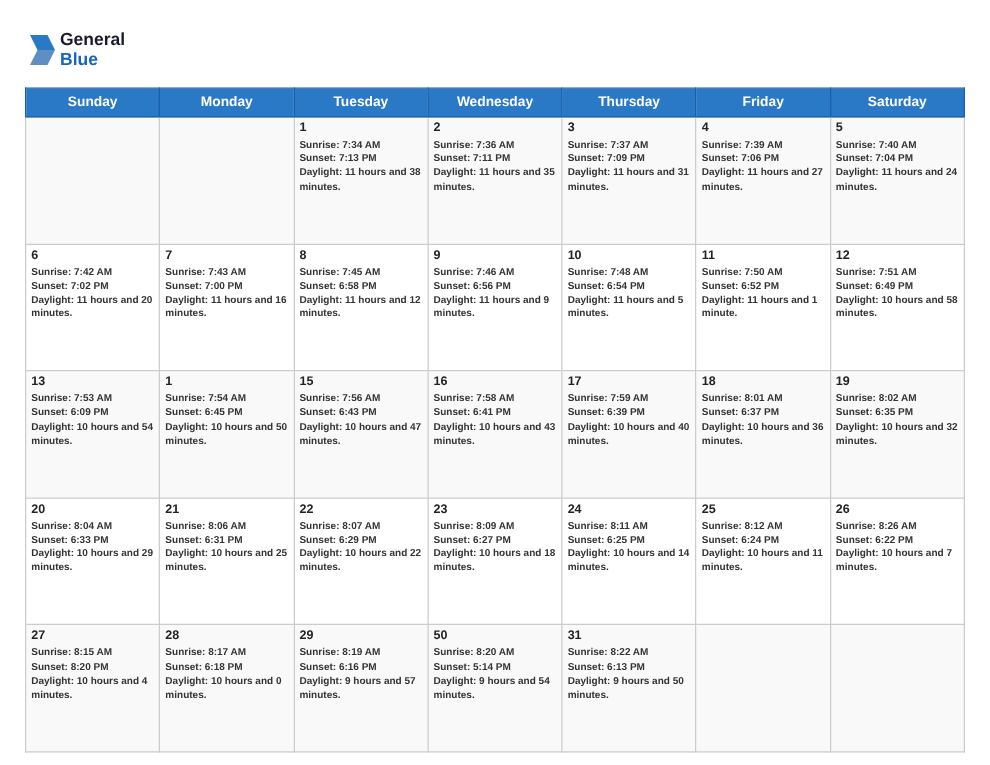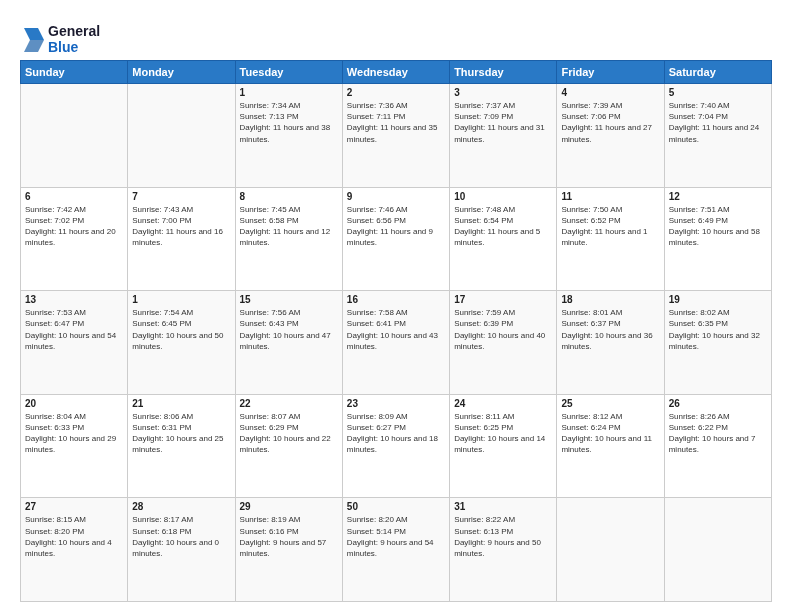--- a/index.html
+++ b/index.html
@@ -14,20 +14,21 @@
       width: 792px;
       height: 612px;
       padding: 16px 20px 10px 20px;
       display: flex;
       flex-direction: column;
     }
     .header {
       display: flex;
       justify-content: space-between;
       align-items: flex-start;
+      margin-bottom: 10px;
     }
     .logo {
       display: flex;
       flex-direction: column;
       align-items: flex-start;
     }
     .title-block {
       text-align: right;
     }
     .month-title {
@@ -49,21 +50,21 @@
       border-collapse: collapse;
       flex: 1;
       table-layout: fixed;
     }
     thead tr th {
       background: #2979c6;
       color: #fff;
       font-size: 11px;
       font-weight: bold;
       padding: 5px 4px;
-      text-align: left;
+      text-align: center;
       border: 1px solid #1a5fa8;
     }
     tbody tr td {
       border: 1px solid #ccc;
       vertical-align: top;
       padding: 3px 4px;
       font-size: 8.5px;
       color: #222;
       height: 88px;
       background: #fff;
@@ -78,20 +79,21 @@
       font-size: 10px;
       font-weight: bold;
       color: #222;
       display: block;
       margin-bottom: 2px;
     }
     .day-info {
       font-size: 8px;
       color: #333;
       line-height: 1.4;
+      font-weight: bold;
     }
   </style>
 </head>
 <body>
 
 <div class="page">
   <div class="header">
     <div class="logo">
 <svg width="90" height="40" viewBox="0 0 90 40">
   <text x="28" y="16" font-size="14" font-weight="bold" fill="#1a1a2e" font-family="Arial, sans-serif">General</text>
@@ -195,21 +197,21 @@
               <span class="day-num">12</span>
               <div class="day-info">Sunrise: 7:51 AM
 Sunset: 6:49 PM
 Daylight: 10 hours and 58 minutes.</div>
             </td>
           </tr>
           <tr>
             <td>
               <span class="day-num">13</span>
               <div class="day-info">Sunrise: 7:53 AM
-Sunset: 6:47 PM
+Sunset: 6:09 PM
 Daylight: 10 hours and 54 minutes.</div>
             </td>
             <td>
               <span class="day-num">1</span>
               <div class="day-info">Sunrise: 7:54 AM
 Sunset: 6:45 PM
 Daylight: 10 hours and 50 minutes.</div>
             </td>
             <td>
               <span class="day-num">15</span>

